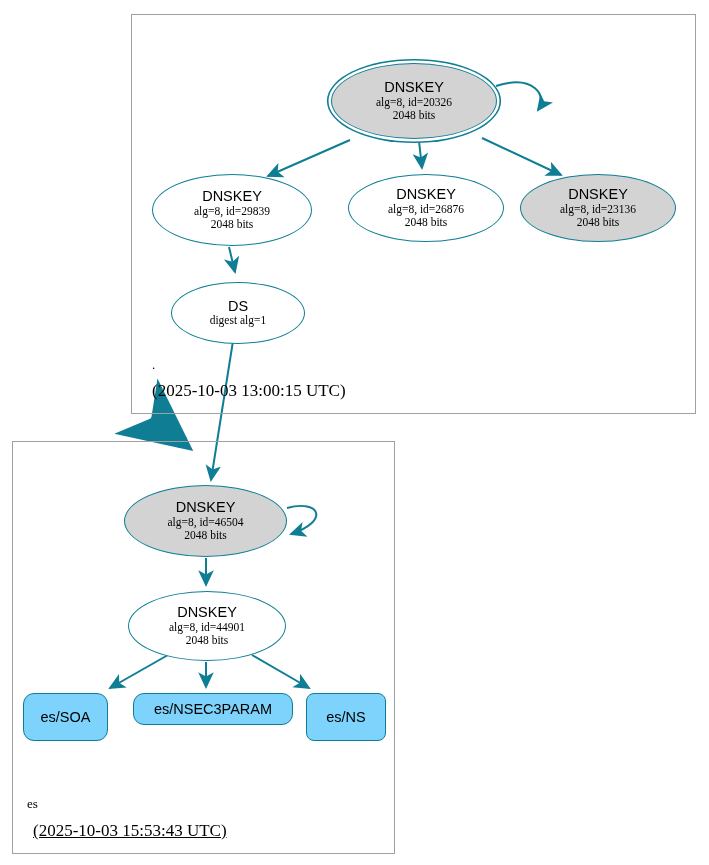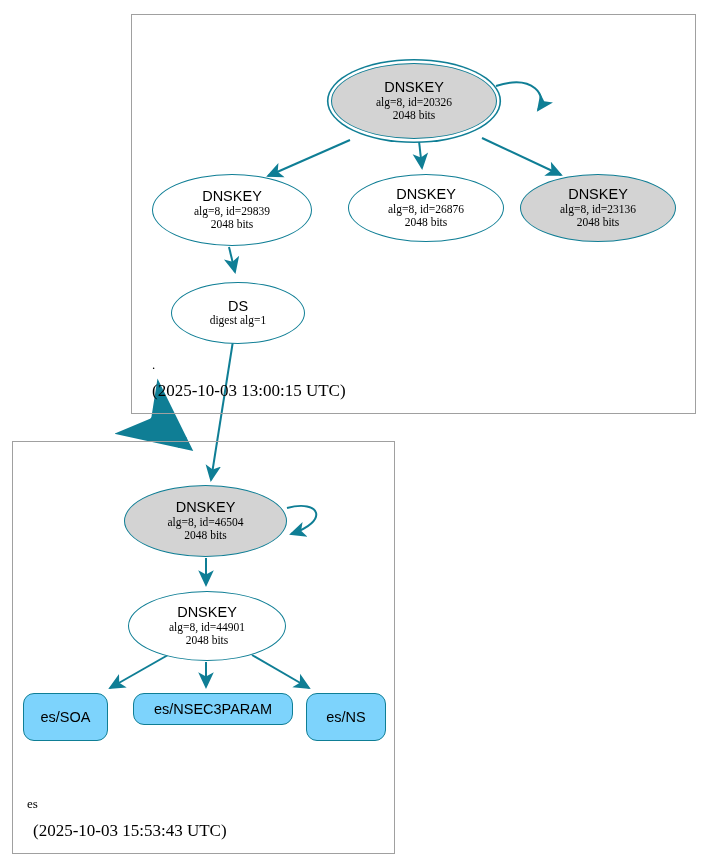--- a/index.html
+++ b/index.html
@@ -11,42 +11,42 @@
   .zone-box{position:absolute;border:1px solid #a0a0a0;background:transparent;box-sizing:border-box;}
   #zone-root-box{left:131px;top:14px;width:565px;height:400px;}
   #zone-es-box{left:12px;top:441px;width:383px;height:413px;}
 
   .zone-label{position:absolute;font-family:"Liberation Serif", serif;color:#000;white-space:nowrap;}
   .zone-name{font-size:13px;}
   .zone-time{font-size:17px;}
   #zone-root-name{left:152px;top:357px;}
   #zone-root-time{left:152px;top:381px;}
   #zone-es-name{left:27px;top:796px;}
-  #zone-es-time{left:33px;top:821px;}
+  #zone-es-time{left:33px;top:821px;text-decoration:underline;}
 
   .node{position:absolute;display:flex;flex-direction:column;align-items:center;justify-content:center;text-align:center;box-sizing:border-box;}
   .ellipse{border-radius:50%;border:1.6px solid #0f7e95;background:#ffffff;}
   .ellipse.shaded{background:#d3d3d3;}
   .ellipse.anchor{box-shadow:0 0 0 2.5px #ffffff, 0 0 0 4.1px #0f7e95;}
   .rrbox{border:1.6px solid #0f7e95;border-radius:11px;background:#7dd3fc;}
 
   .t1{font-family:"Liberation Sans", sans-serif;font-size:14.5px;color:#000;line-height:1.12;}
   .t2{font-family:Liberation Serif, serif;font-size:11.5px;color:#000;line-height:1.18;}
   .rrlabel{font-family:"Liberation Sans", sans-serif;font-size:14.5px;color:#000;}
 
   #n-ksk-root{left:331px;top:63px;width:166px;height:76px;}
   #n-zsk-61809{left:152px;top:174px;width:160px;height:72px;}
   #n-zsk-46441{left:348px;top:174px;width:156px;height:68px;}
   #n-zsk-38696{left:520px;top:174px;width:156px;height:68px;}
   #n-ds{left:171px;top:282px;width:134px;height:62px;}
   #n-ksk-es{left:124px;top:485px;width:163px;height:72px;}
   #n-zsk-44901{left:128px;top:591px;width:158px;height:70px;}
   #n-rr-soa{left:23px;top:693px;width:85px;height:48px;}
   #n-rr-nsec3{left:126px;top:693px;width:160px;height:32px;margin-left:7px;}
-  #n-rr-ns{left:306px;top:693px;width:80px;height:48px;}
+  #n-rr-ns{left:306px;top:693px;width:80px;height:48px;border-radius:8px;}
 </style>
 </head>
 <body>
 
 <svg id="canvas" viewBox="0 0 709 865" xmlns="http://www.w3.org/2000/svg">
   <defs>
     <marker id="ah" markerWidth="9" markerHeight="9" refX="7.4" refY="4.5" orient="auto" markerUnits="strokeWidth">
       <path d="M0,0.6 L8.4,4.5 L0,8.4 L2.1,4.5 Z" fill="#0f7e95"></path>
     </marker>
     <marker id="ahbig" markerWidth="6" markerHeight="6" refX="4.6" refY="3" orient="auto" markerUnits="strokeWidth">

